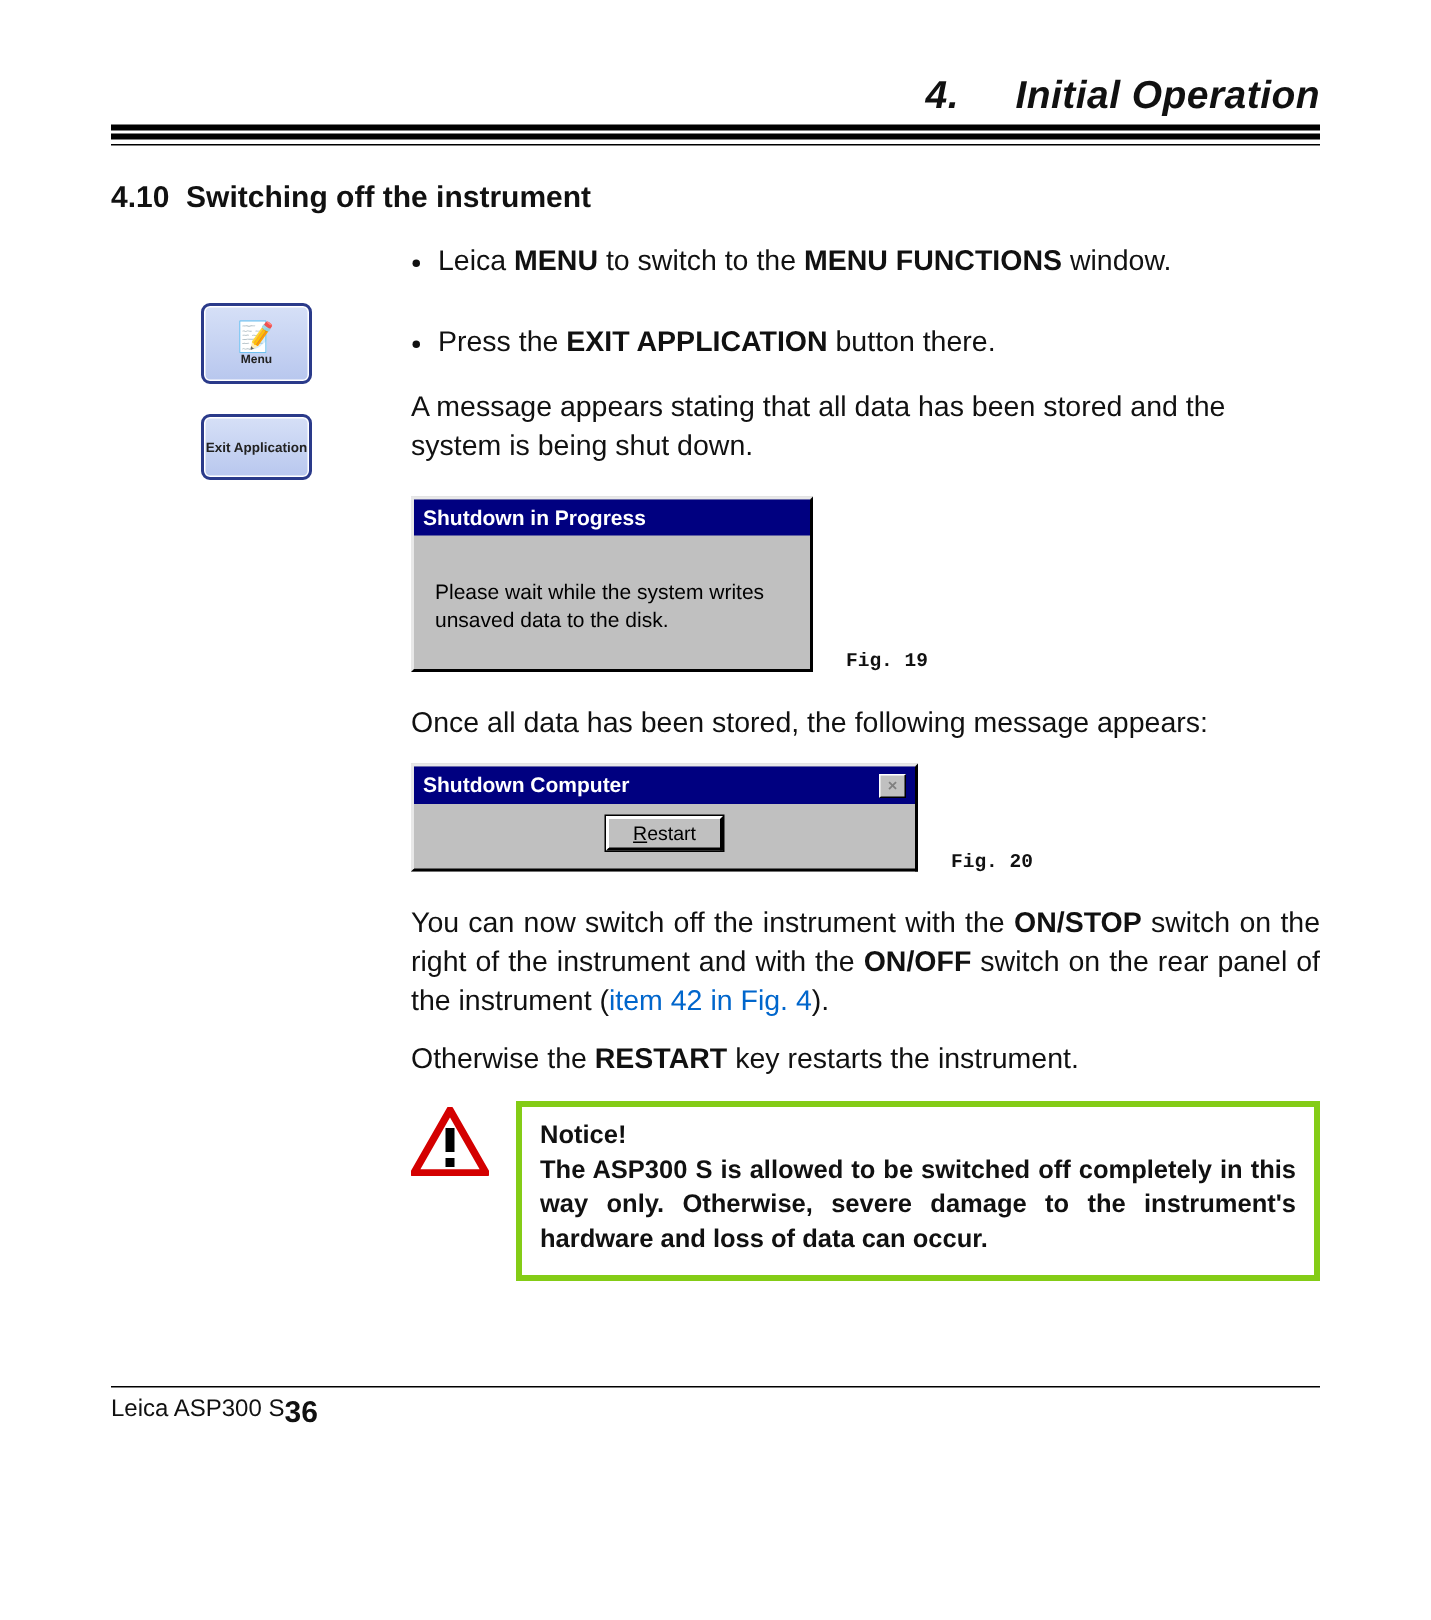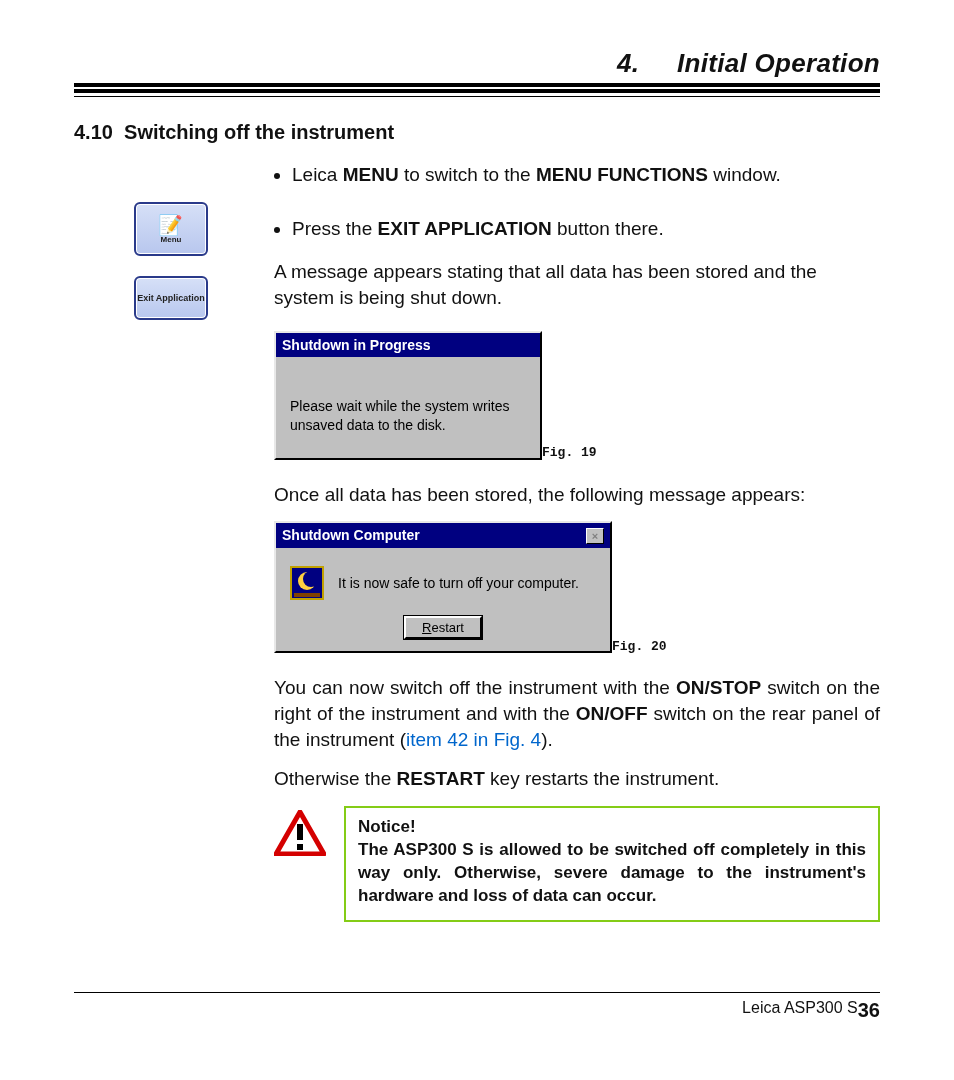--- a/index.html
+++ b/index.html
@@ -118,22 +118,22 @@
     border: 1px solid #000;
     border-top-color:#fff; border-left-color:#fff;
   }
   .win-body {
     padding: 14px 14px 20px 14px;
     color: #000;
     font-family: Arial, sans-serif;
     font-size: 14px;
   }
   .dlg1 { width: 264px; margin-top:6px;}
-  .dlg1 .win-body { padding: 40px 14px 24px 14px; line-height:1.3;}
-  .fig-row { display:flex; align-items:flex-end; margin-bottom:18px;}
+  .dlg1 .win-body { padding: 28px 14px 24px 14px; line-height:1.3;}
+  .fig-row { display:flex; align-items:flex-end; gap:22px; margin-bottom:18px;}
   .fig-label { font-size:13px; font-weight:700; font-family: Liberation Mono, monospace; padding-bottom:2px;}
 
   
   .dlg2 { width: 334px; }
   .dlg2 .win-body { display:flex; align-items:center; gap:14px; padding: 18px 14px 8px 14px;}
   .shutdown-icon {
     width: 34px; height: 34px;
     display:flex; align-items:center; justify-content:center;
   }
   .win-btn {
@@ -153,37 +153,37 @@
   .notice {
     display:flex;
     gap:18px;
     margin-top:6px;
   }
   .warn-tri {
     width:52px; flex:0 0 52px;
     padding-top:4px;
   }
   .notice-box {
-    border: 2px solid #84cc16;
+    border: 4px solid #84cc16;
     padding: 8px 12px 12px 12px;
     flex:1;
     font-size: 17px;
     font-weight:700;
     line-height:1.35;
     font-family: "Arial Narrow", Arial, sans-serif;
     text-align: justify;
   }
 
   
   .footer {
     margin-top: 70px;
     border-top: 1px solid #000;
     padding-top: 6px;
     display:flex;
-    justify-content: flex-end;
+    justify-content: flex-start;
     font-family: "Arial Narrow", Arial, sans-serif;
     font-size: 16px;
   }
   .footer .pg { font-weight:700; font-size:20px;}
 </style>
 </head>
 <body>
 
 <div class="page">
 
@@ -239,31 +239,20 @@
       </div>
 
       <p>Once all data has been stored, the following message appears:</p>
 
       <div class="fig-row">
         <div class="win-dialog dlg2">
           <div class="win-titlebar">
             <span>Shutdown Computer</span>
             <span class="win-close">×</span>
           </div>
-          <div class="win-body">
-            <span class="shutdown-icon">
-              <svg width="34" height="34" viewBox="0 0 34 34">
-                <rect x="1" y="1" width="32" height="32" fill="#000080" stroke="#c0a000" stroke-width="2"></rect>
-                <circle cx="17" cy="15" r="9" fill="#ffd040"></circle>
-                <circle cx="21" cy="13" r="8" fill="#000080"></circle>
-                <rect x="4" y="27" width="26" height="4" fill="#804000"></rect>
-              </svg>
-            </span>
-            <span>It is now safe to turn off your computer.</span>
-          </div>
           <button class="win-btn"><u>R</u><span>estart</span></button>
         </div>
         <div class="fig-label">Fig. 20</div>
       </div>
 
       <p style="text-align:justify;">
         <span>You can now switch off the instrument with the </span><span class="bold">ON/STOP</span><span> switch on the right of the instrument and with the </span><span class="bold">ON/OFF</span><span> switch on the rear panel of the instrument (</span><span class="link">item 42 in Fig. 4</span><span>).</span>
       </p>
 
       <p>

